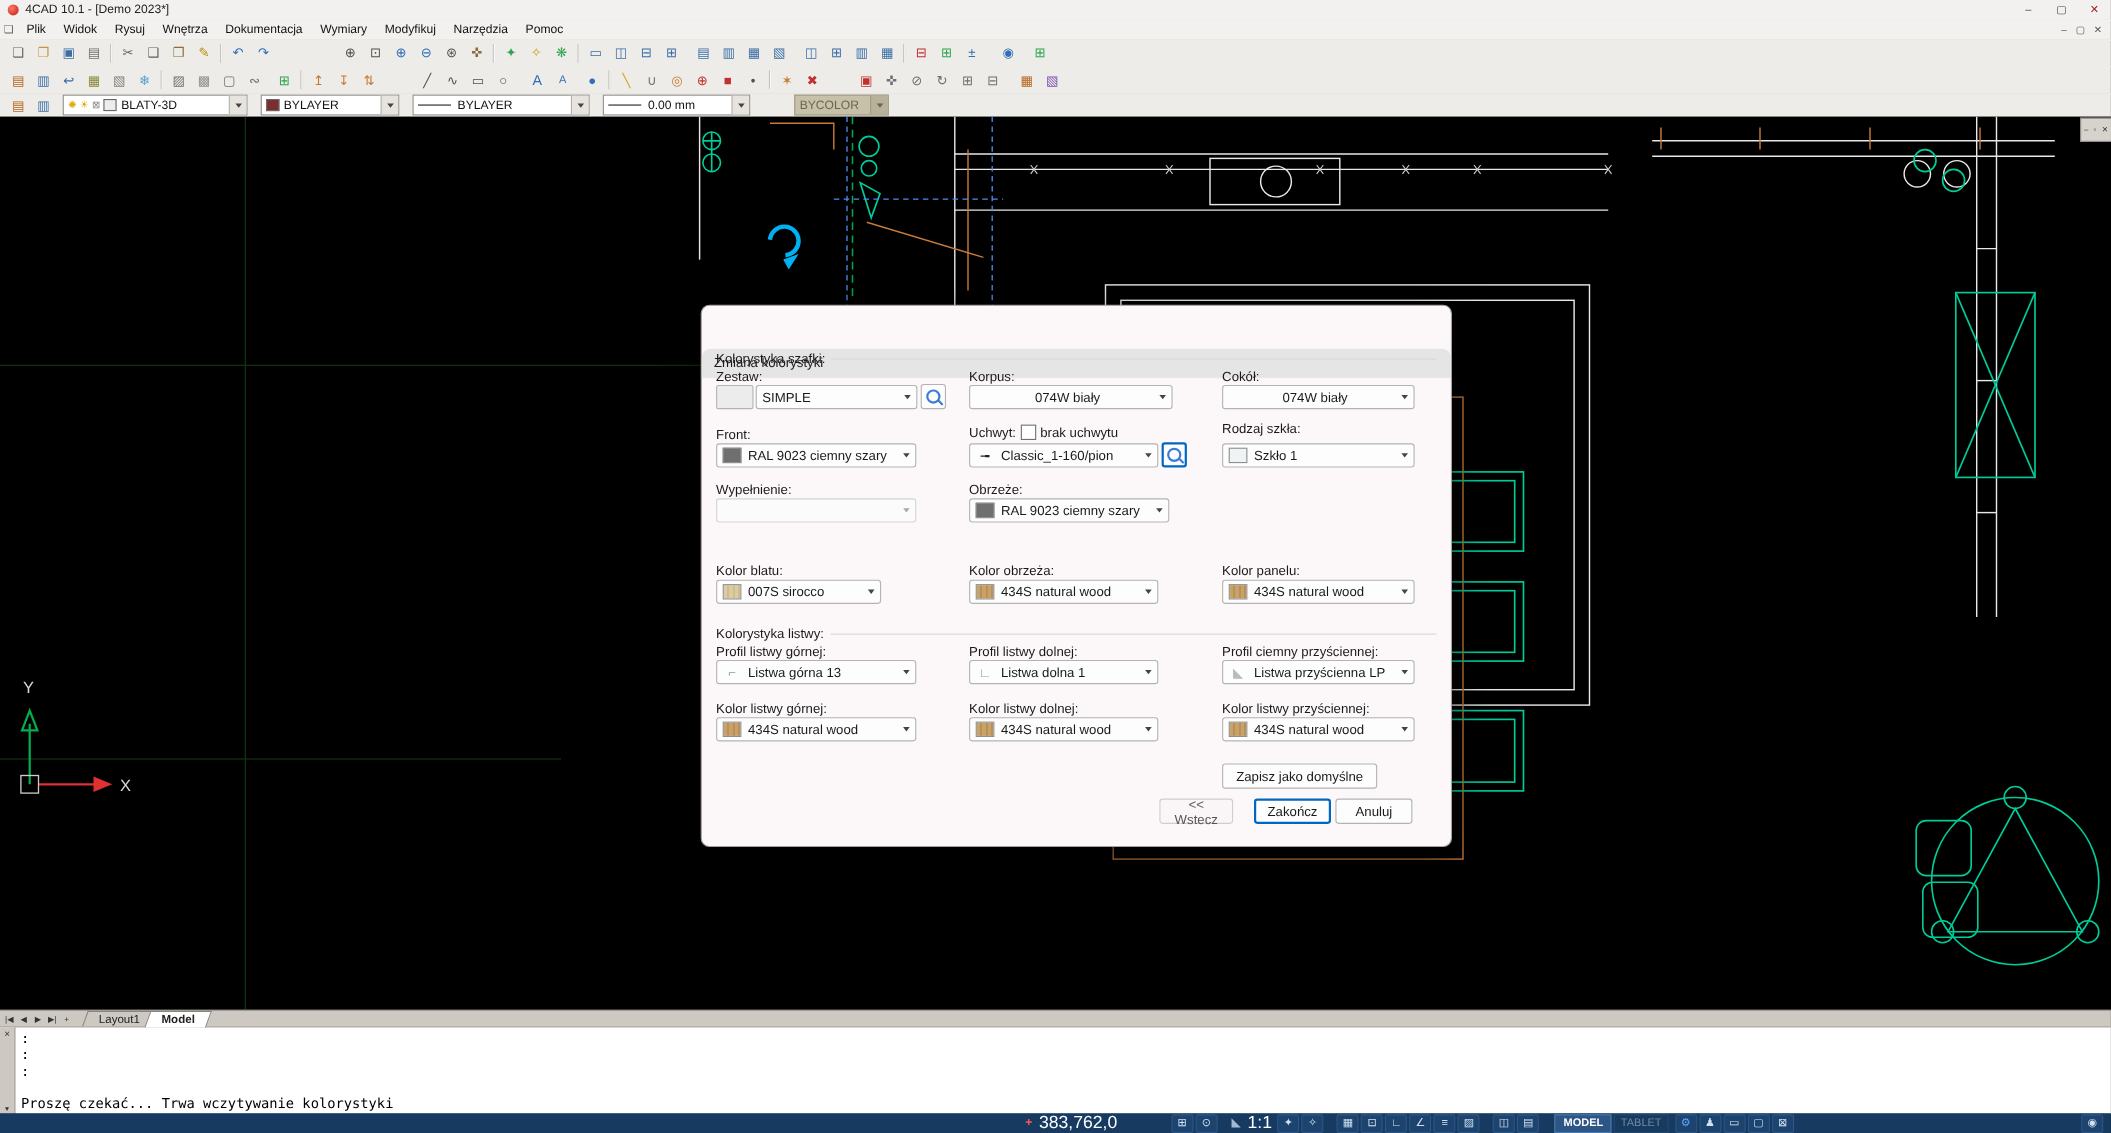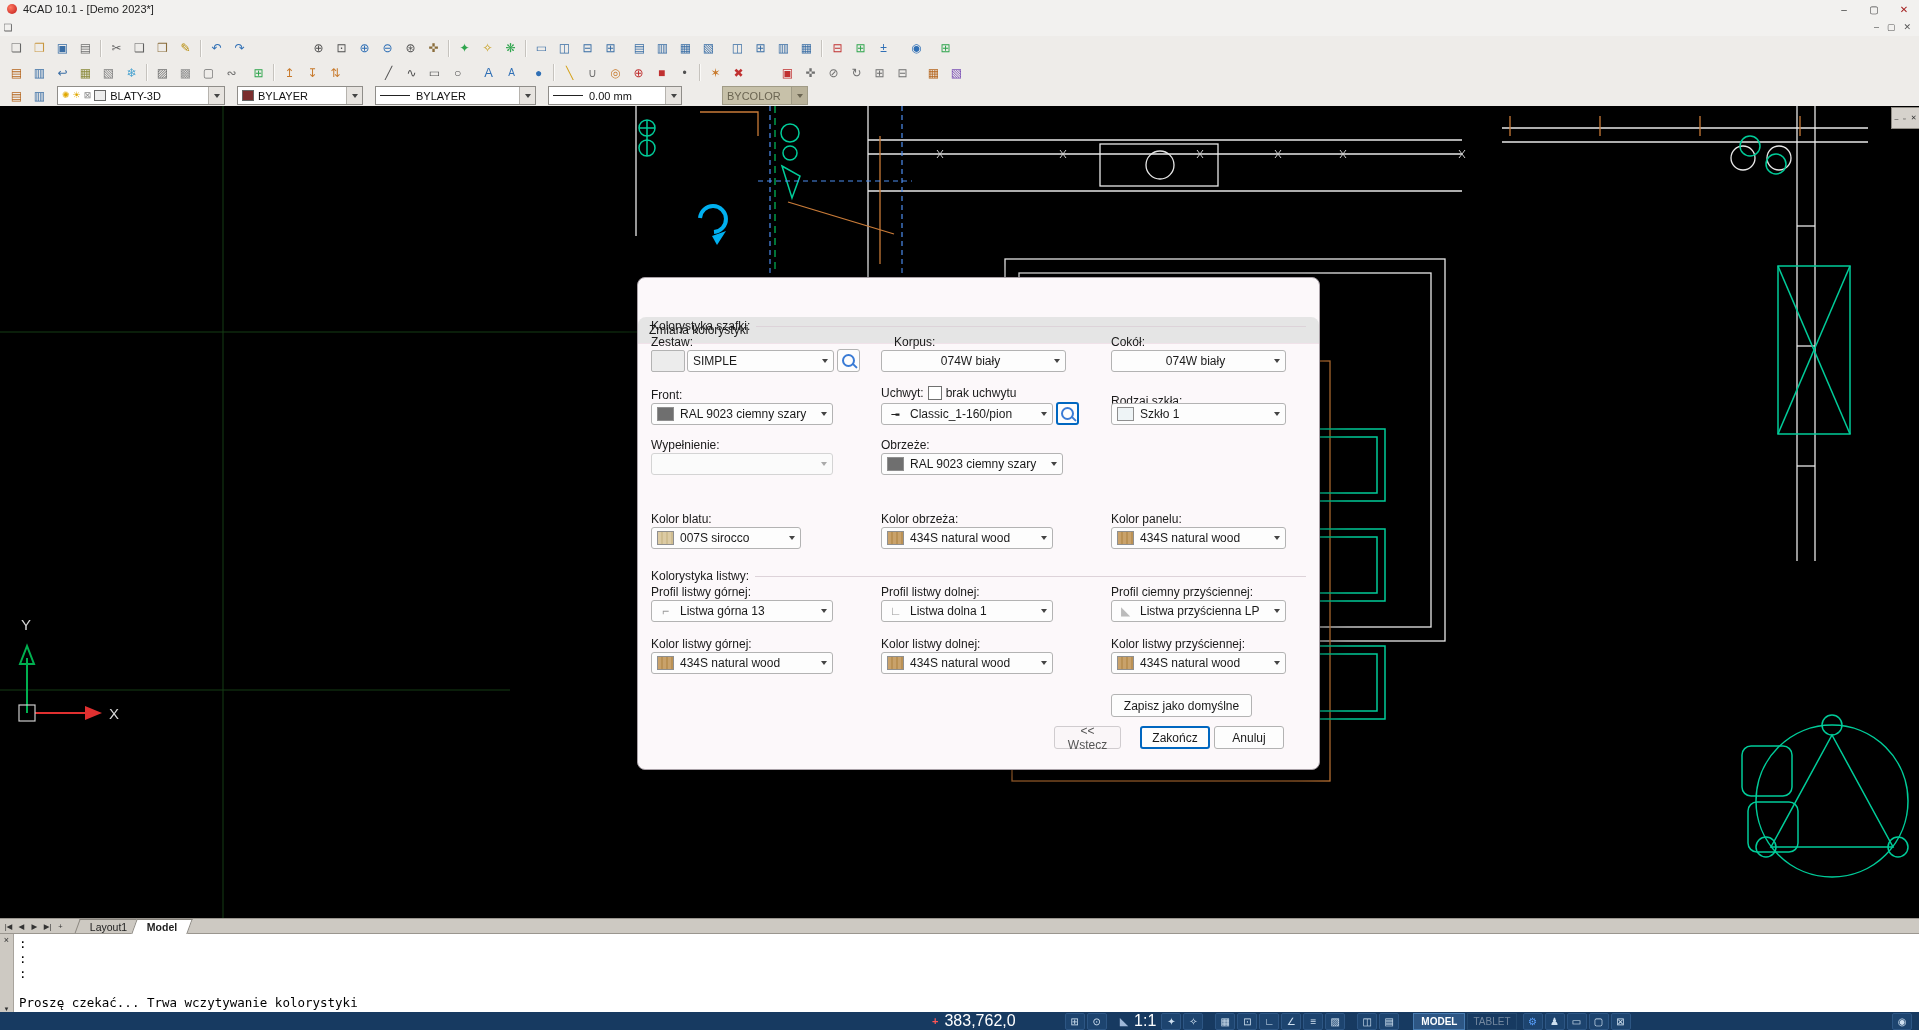--- a/index.html
+++ b/index.html
@@ -131,20 +131,31 @@
     <span>4CAD 10.1  - [Demo 2023*]</span>
     <span class="win-controls">
       <span class="win-btn">–</span>
       <span class="win-btn">▢</span>
       <span class="win-btn close">✕</span>
     </span>
   </div>
 
   <div class="menubar">
     <span class="menu-doc">❏</span>
+    <span id="menu-items" style="display:flex;height:100%;">
+        <span class="menu-item">Plik</span>
+        <span class="menu-item">Widok</span>
+        <span class="menu-item">Rysuj</span>
+        <span class="menu-item">Wnętrza</span>
+        <span class="menu-item">Dokumentacja</span>
+        <span class="menu-item">Wymiary</span>
+        <span class="menu-item">Modyfikuj</span>
+        <span class="menu-item">Narzędzia</span>
+        <span class="menu-item">Pomoc</span>
+      </span>
     <span class="mdi-controls">
       <span>–</span>
       <span>▢</span>
       <span>✕</span>
     </span>
   </div>
 
   <div id="toolbar1" class="toolbar">
       <span class="tbtn">
         <span class="tglyph" style="color: rgb(102, 102, 102);">❏</span>
@@ -570,21 +581,21 @@
     <div class="flabel" style="left:13px;top:57px;">Zestaw:</div>
     <div class="swatchbox" style="left:13px;top:72px;"></div>
     <div class="dcombo" style="left:49px;top:72px;width:147px;">
       <span class="cval">SIMPLE</span>
       <span class="carr"></span>
     </div>
     <button class="magbtn" style="left:199px;top:71px;">
         <span class="mag"></span>
       </button>
 
-    <div class="flabel" style="left:256px;top:57px;">Korpus:</div>
+    <div class="flabel" style="left:243px;top:57px;">Korpus:</div>
     <div class="dcombo" style="left:243px;top:72px;width:185px;">
       <span class="cval" style="text-align:center;">074W biały</span>
       <span class="carr"></span>
     </div>
 
     <div class="flabel" style="left:473px;top:57px;">Cokół:</div>
     <div class="dcombo" style="left:473px;top:72px;width:175px;">
       <span class="cval" style="text-align:center;">074W biały</span>
       <span class="carr"></span>
     </div>
@@ -603,21 +614,21 @@
     </div>
     <div class="dcombo" style="left:243px;top:125px;width:172px;">
       <span class="csw noborder" style="color:#222;font-size:13px;">╼</span>
       <span class="cval">Classic_1-160/pion</span>
       <span class="carr"></span>
     </div>
     <button class="magbtn focused" style="left:418px;top:124px;">
         <span class="mag"></span>
       </button>
 
-    <div class="flabel" style="left:473px;top:116px;text-decoration:underline;">Rodzaj szkła:</div>
+    <div class="flabel" style="left:473px;top:105px;">Rodzaj szkła:</div>
     <div class="dcombo" style="left:473px;top:125px;width:175px;">
       <span class="csw glass"></span>
       <span class="cval">Szkło 1</span>
       <span class="carr"></span>
     </div>
 
     <div class="flabel" style="left:13px;top:160px;">Wypełnienie:</div>
     <div class="dcombo light" style="left:13px;top:175px;width:182px;">
       <span class="cval"></span>
       <span class="carr" style="border-top-color:#aaa;"></span>

